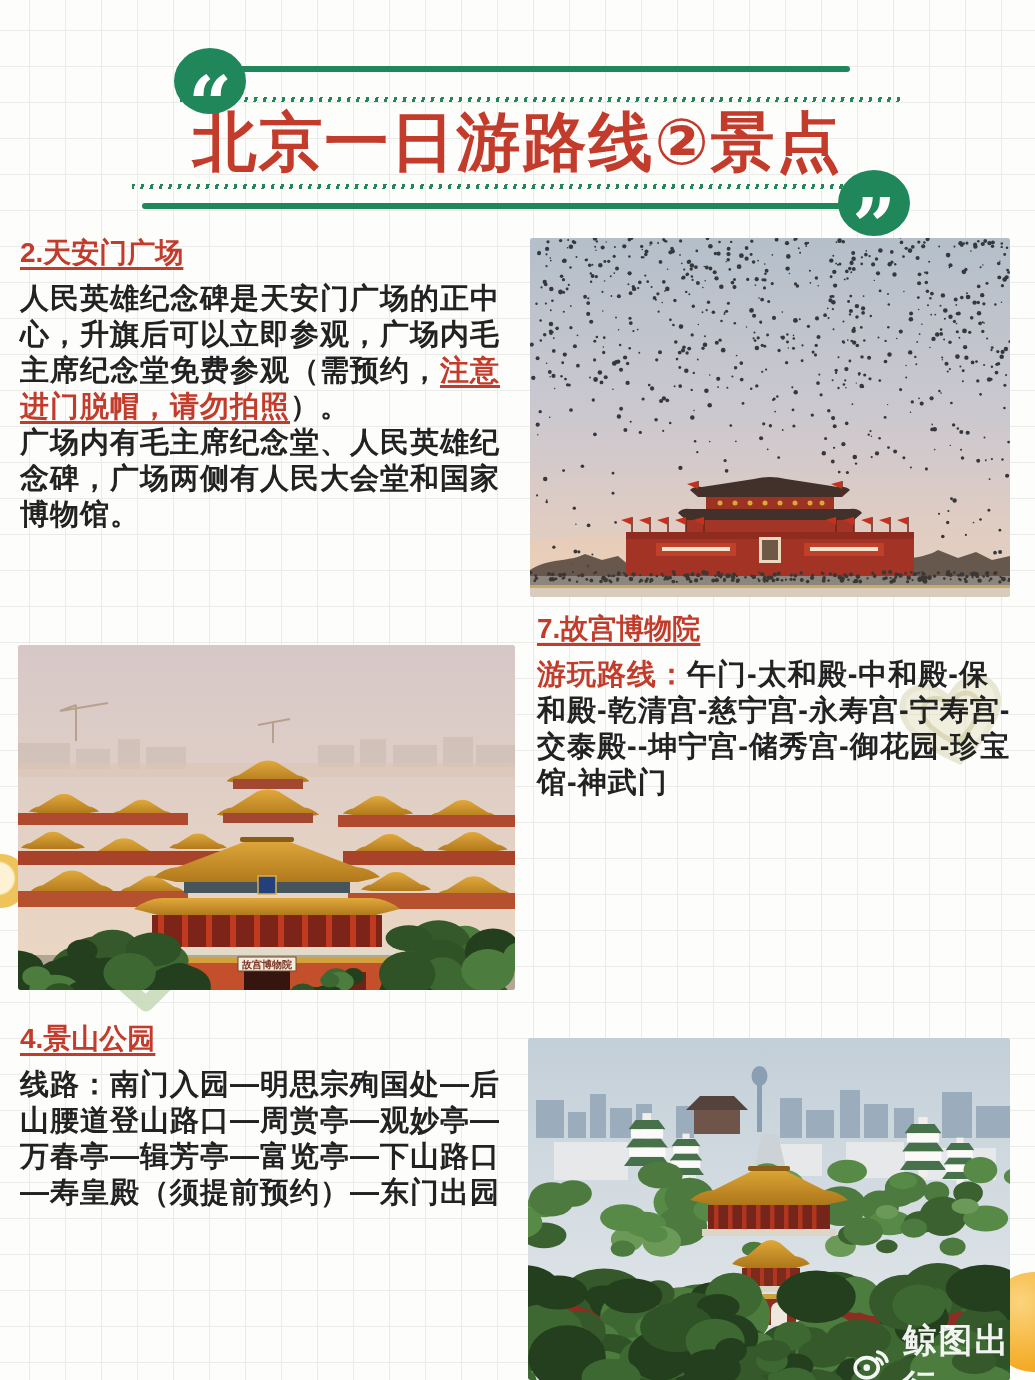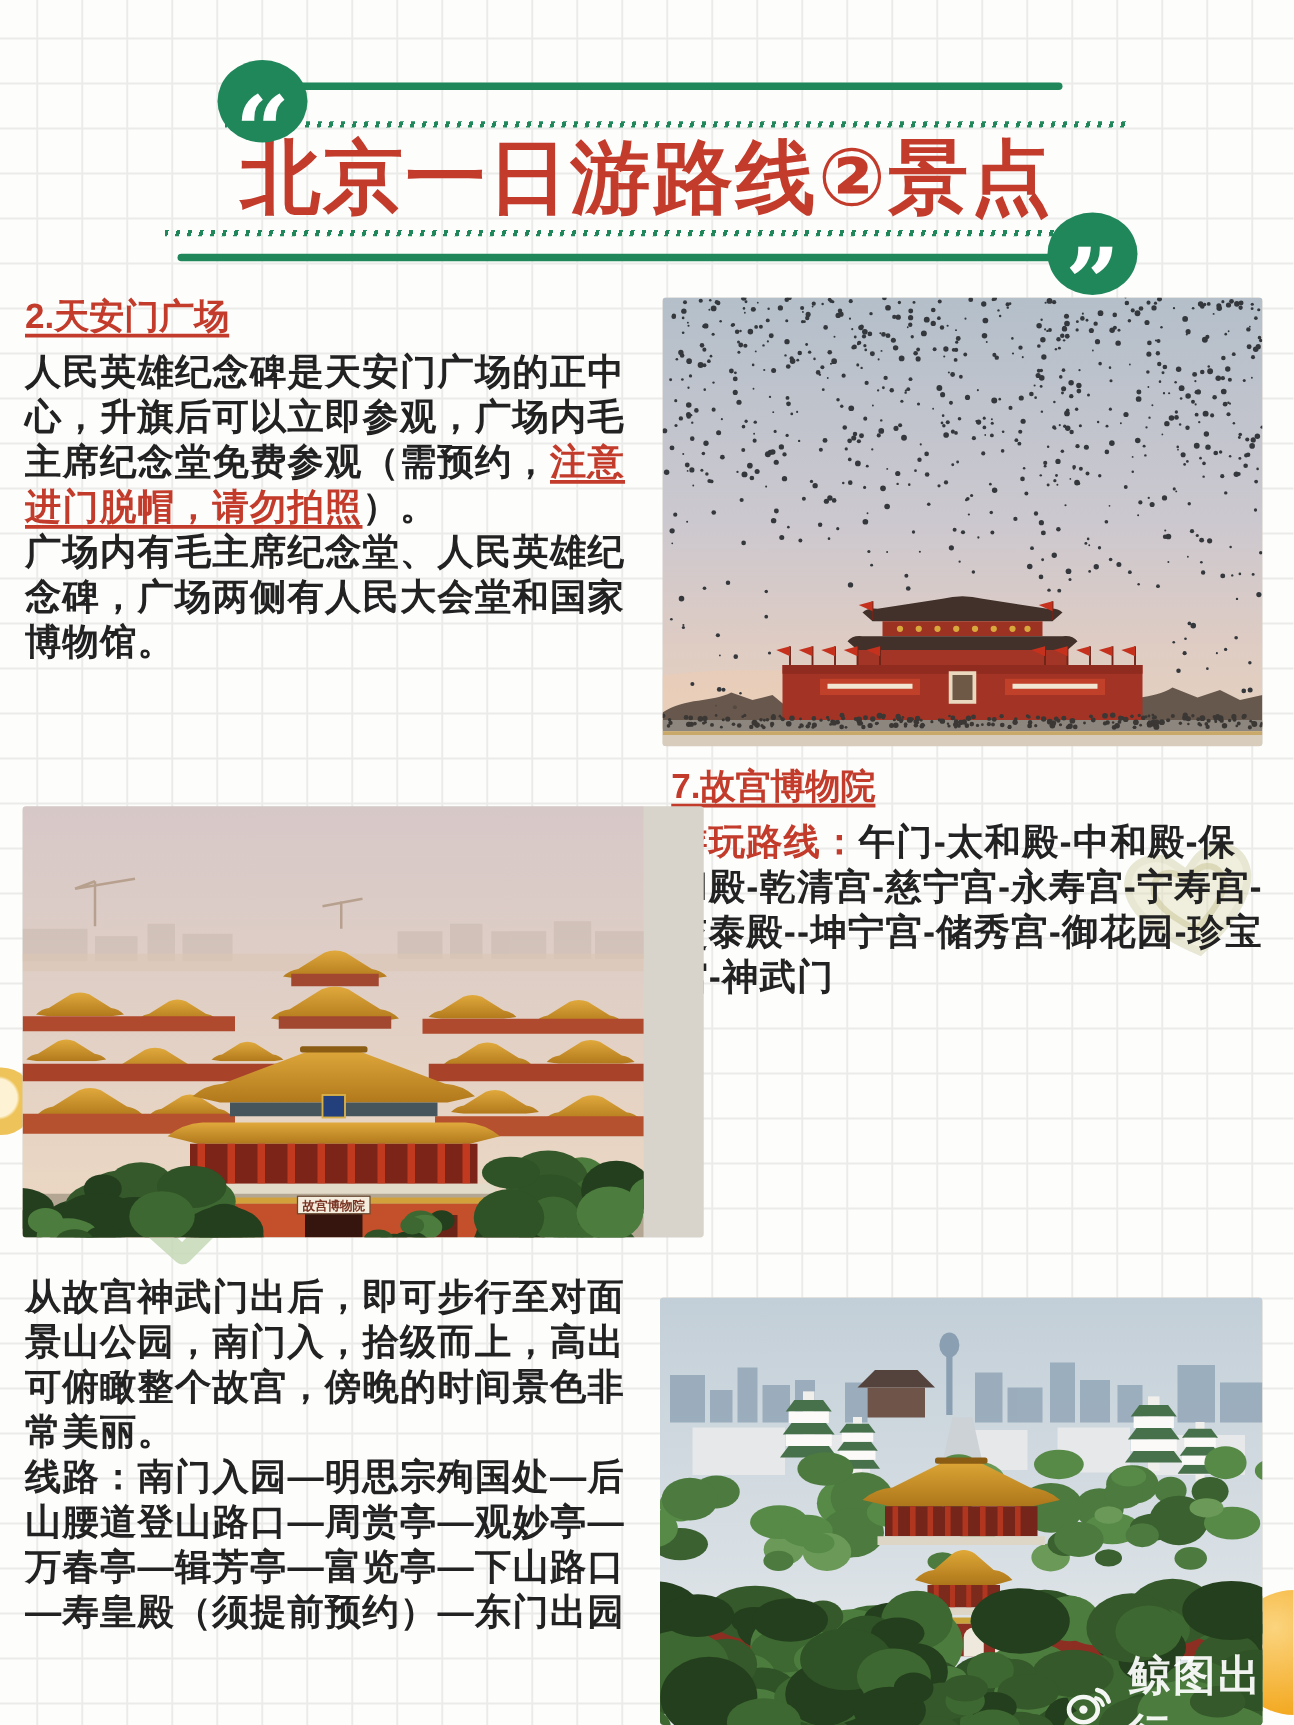--- a/index.html
+++ b/index.html
@@ -50,21 +50,21 @@
     font-size:29px; font-weight:700; color:#222; line-height:36px; letter-spacing:1px;
     margin:0; word-break:break-all;
   }
   .red { color:#c23b2b; }
   .u { text-decoration:underline; text-decoration-thickness:2.5px; text-underline-offset:5px; }
 
   
   .photo { position:absolute; overflow:hidden; border-radius:3px; z-index:2; background:#d8d4cc; }
   .photo svg { display:block; }
   .photo1 { left:530px; top:238px;  width:480px; height:359px; }
-  .photo2 { left:18px;  top:645px;  width:545px; height:345px; }
+  .photo2 { left:18px;  top:645px;  width:497px; height:345px; }
   .photo3 { left:528px; top:1038px; width:482px; height:342px; }
 
   
   .watermark {
     position:absolute; left:852px; top:1318px; z-index:4;
     display:flex; align-items:center; gap:10px;
     color:rgba(255,255,255,.93); font-size:34px; font-weight:700; letter-spacing:2px;
   }
 
   
@@ -1265,21 +1265,21 @@
           <ellipse cx="321.7" cy="336.8" rx="14.1" ry="10.0" fill="#4d7d3e"></ellipse>
           <ellipse cx="309.6" cy="349.0" rx="15.1" ry="9.1" fill="#243f1d"></ellipse>
           <ellipse cx="283.1" cy="349.0" rx="11.3" ry="6.9" fill="#35592a"></ellipse>
           <ellipse cx="284.9" cy="348.0" rx="12.5" ry="9.5" fill="#2f5226"></ellipse>
           <ellipse cx="311.8" cy="335.4" rx="9.5" ry="7.1" fill="#3d6831"></ellipse>
         </g>
     </svg>
   </figure>
 
   <section class="txt sec4">
-    <p class="body"><span>从故宫神武门出后，即可步行至对面景山公园，南门入，拾级而上，高出可俯瞰整个故宫，傍晚的时间景色非常美丽。</span></p>
+    <h2 class="heading">4.景山公园</h2>
     <p class="body"><span>线路：南门入园—明思宗殉国处—后山腰道登山路口—周赏亭—观妙亭—万春亭—辑芳亭—富览亭—下山路口—寿皇殿（须提前预约）—东门出园</span></p>
   </section>
 
   <figure class="photo photo3" role="img" aria-label="景山公园俯瞰寿皇殿与北京城市天际线">
     <svg viewBox="0 0 482 342" width="482" height="342" preserveAspectRatio="none">
       <defs>
         <linearGradient id="sky3" x1="0" x2="0" y1="0" y2="1">
           <stop offset="0" stop-color="#c3cfd8"></stop>
             <stop offset="1" stop-color="#e6eaec"></stop>
         </linearGradient>

